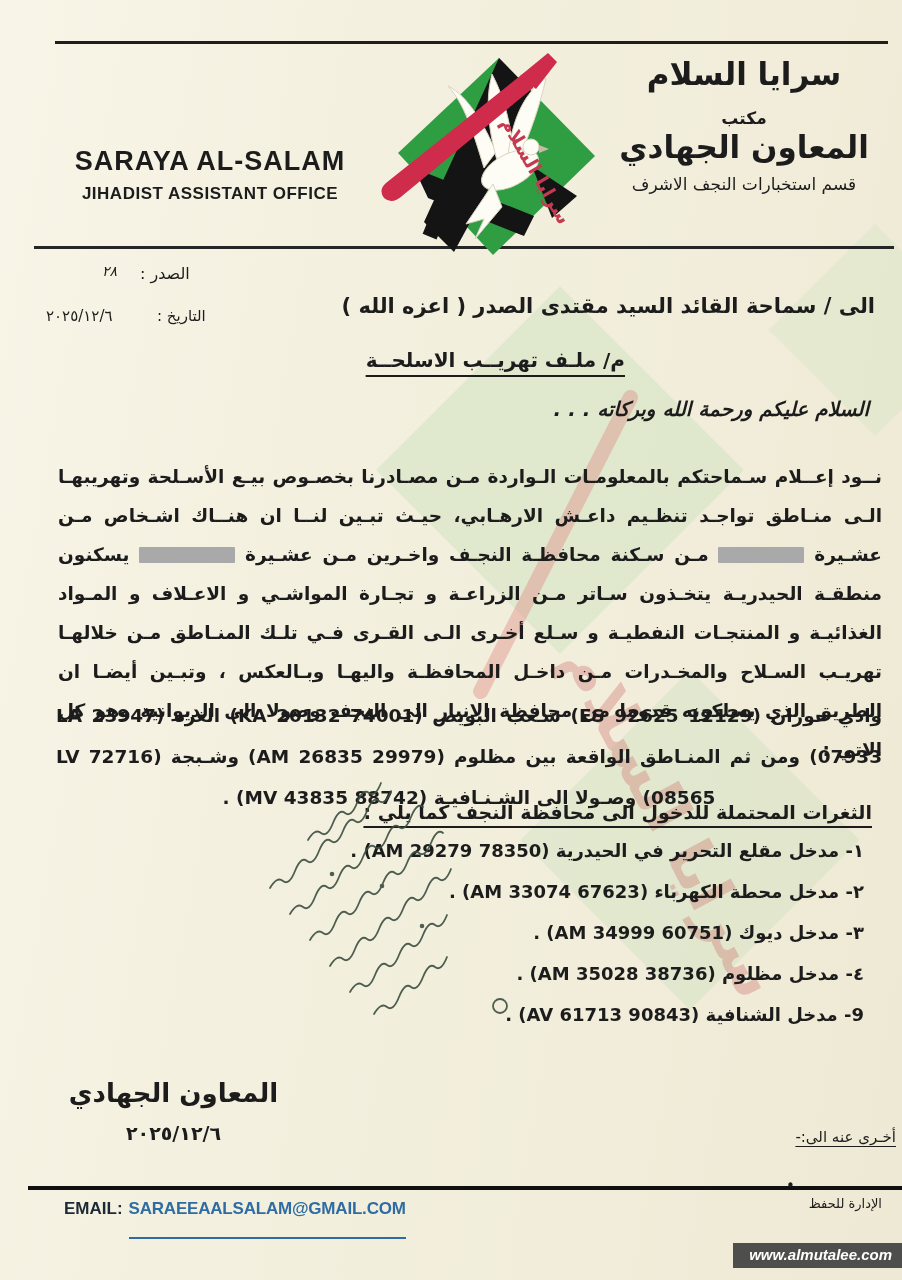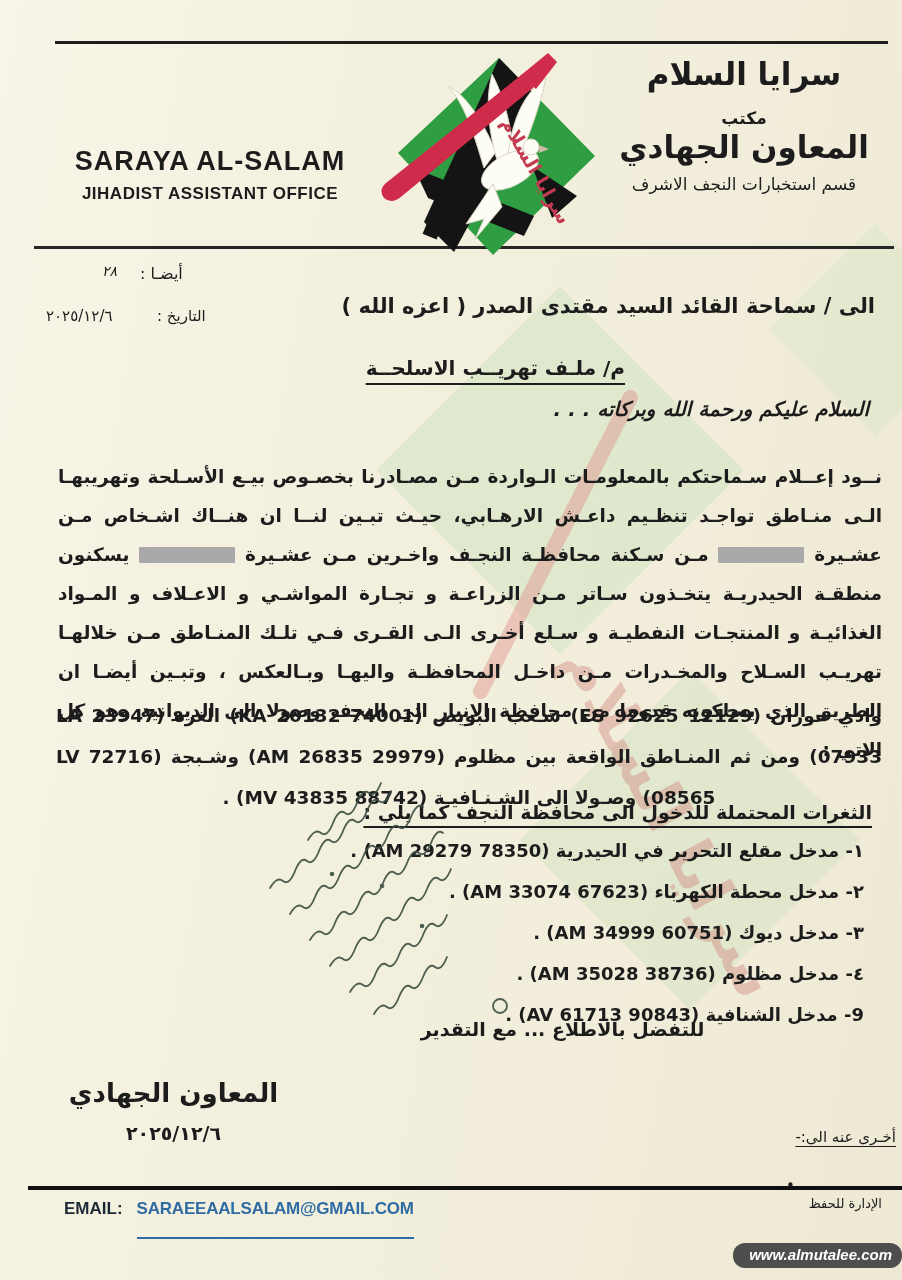--- a/index.html
+++ b/index.html
@@ -23,21 +23,21 @@
   .c1{font-size:31px;font-weight:bold;}
   .c2{font-size:17px;font-weight:bold;margin-top:16px;}
   .c3{font-size:31px;font-weight:bold;margin-top:1px;}
   .c4{font-size:17px;font-weight:normal;margin-top:9px;}
   
   .num-label{left:140px;top:264px;font-size:16px;direction:rtl;}
   .num-value{left:102px;top:263px;font-size:14px;font-style:italic;}
   .recipient{right:27px;top:294px;font-size:21px;font-weight:bold;direction:rtl;}
   .date-label{left:157px;top:307px;font-size:15px;direction:rtl;}
   .date-value{left:46px;top:307px;font-size:15px;}
-  .subject{right:277px;top:356px;font-size:20px;font-weight:bold;direction:rtl;
+  .subject{right:277px;top:348px;font-size:20px;font-weight:bold;direction:rtl;
     text-decoration:underline;text-underline-offset:8px;text-decoration-thickness:2px;}
   
   .greeting{right:33px;top:397px;font-size:20px;font-weight:600;font-style:italic;direction:rtl;}
   .para1{left:58px;top:438px;width:824px;direction:rtl;text-align:justify;
     font-size:18.5px;font-weight:bold;line-height:39px;}
   .redact{display:inline-block;background:#a9a9a9;height:16px;vertical-align:-2px;border-radius:1px;}
   .r1{width:86px;} .r2{width:96px;}
   .route{left:56px;top:676px;width:826px;direction:rtl;text-align:justify;text-align-last:center;
     font-size:18.5px;font-weight:bold;line-height:41px;}
   .list-title{right:30px;top:801px;font-size:19px;font-weight:bold;direction:rtl;
@@ -46,26 +46,26 @@
   .entry{font-size:18px;font-weight:bold;margin-bottom:16px;line-height:25px;}
   .closing{left:420px;top:1018px;width:285px;text-align:center;font-size:19px;font-weight:bold;direction:rtl;}
   
   .sig-title{left:66px;top:1078px;width:215px;text-align:center;font-size:26px;font-weight:bold;direction:rtl;}
   .sig-date{left:66px;top:1122px;width:215px;text-align:center;font-size:19px;font-weight:bold;letter-spacing:7px;direction:rtl;}
   .cc-label{right:6px;top:1128px;font-size:15px;direction:rtl;text-decoration:underline;text-underline-offset:4px;}
   .cc-item{right:20px;top:1160px;display:flex;gap:14px;align-items:center;}
   .cc-bullet{font-size:15px;}
   .cc-text{font-size:13px;direction:rtl;margin-top:36px;}
   
-  .email-line{left:64px;top:1199px;display:flex;gap:14px;align-items:baseline;
+  .email-line{left:64px;top:1199px;display:flex;gap:6px;align-items:baseline;
     font-family:"Liberation Sans",sans-serif;font-size:17px;font-weight:bold;}
   .email-label{color:#1b2a36;}
   .email-addr{color:#2e6ca3;border-bottom:2px solid #2e6ca3;padding-bottom:18px;letter-spacing:-.2px;}
   .site-wm{right:0;top:1243px;background:#4e4e4c;color:#ffffff;font-style:italic;font-weight:bold;
-    font-size:15px;padding:3px 10px 5px 16px;font-family:"Liberation Sans",sans-serif;z-index:4;border-radius:12px;}
+    font-size:15px;padding:3px 10px 5px 16px;font-family:"Liberation Sans",sans-serif;z-index:4;}
   
   .wm{z-index:0;}
   .wm-d1{left:430px;top:340px;width:260px;height:260px;background:#9ed49a;opacity:.22;transform:rotate(45deg);}
   .wm-d2{left:570px;top:720px;width:240px;height:240px;background:#9ed49a;opacity:.18;transform:rotate(45deg);}
   .wm-d3{left:800px;top:255px;width:150px;height:150px;background:#a8d8a0;opacity:.16;transform:rotate(45deg);}
   .wm-sword{left:548px;top:372px;width:15px;height:345px;background:#e09a92;opacity:.5;transform:rotate(27deg);border-radius:8px;}
   .wm-text{left:612px;top:632px;font-size:62px;font-weight:bold;color:#cf7f78;opacity:.4;
     transform:rotate(62deg);transform-origin:left top;direction:rtl;white-space:nowrap;z-index:1;}
   .handwriting{left:262px;top:766px;z-index:3;}
 </style>
@@ -113,21 +113,21 @@
     </svg>
   </div>
 
   <div class="abs callig z2">
     <div class="c1">سرايا السلام</div>
     <div class="c2">مكتب</div>
     <div class="c3">المعاون الجهادي</div>
     <div class="c4">قسم استخبارات النجف الاشرف</div>
   </div>
 
-  <div class="abs num-label z2">أيضـا :</div>
+  <div class="abs num-label z2">الصدر :</div>
   <div class="abs num-value z2">٢٨</div>
   <div class="abs recipient z2">الى / سماحة القائد السيد مقتدى الصدر ( اعزه الله )</div>
   <div class="abs date-label z2">التاريخ :</div>
   <div class="abs date-value z2">٢٠٢٥/١٢/٦</div>
   <div class="abs subject z2">م/ ملـف تهريــب الاسلحــة</div>
 
   <div class="abs greeting z2">السلام عليكم ورحمة الله وبركاته . . .</div>
 
   <p class="abs para1 z2"><span>نــود إعــلام سـماحتكم بالمعلومـات الـواردة مـن مصـادرنا بخصـوص بيـع الأسـلحة وتهريبهـا الـى منـاطق تواجـد تنظـيم داعـش الارهـابي، حيـث تبـين لنــا ان هنــاك اشـخاص مـن عشـيرة </span><span class="redact r1"></span><span> مـن سـكنة محافظـة النجـف واخـرين مـن عشـيرة </span><span class="redact r2"></span><span> يسكنون منطقـة الحيدريـة يتخـذون سـاتر مـن الزراعـة و تجـارة المواشـي و الاعـلاف و المـواد الغذائيـة و المنتجـات النفطيـة و سـلع أخـرى الـى القـرى فـي تلـك المنـاطق مـن خلالهـا تهريـب السـلاح والمخـدرات مـن داخـل المحافظـة واليهـا وبـالعكس ، وتبـين أيضـا ان الطريق الذي يسلكونه قدوما من محافظة الانبار الى النجف وصولا الى الديوانية وهو كل الاتي :</span></p>
 
@@ -136,21 +136,20 @@
   <div class="abs list-title z2">الثغرات المحتملة للدخول الى محافظة النجف كما يلي :</div>
 
   <div class="abs entries z2">
     <div class="entry">١- مدخل مقلع التحرير في الحيدرية (AM 29279 78350) .</div>
     <div class="entry">٢- مدخل محطة الكهرباء (AM 33074 67623) .</div>
     <div class="entry">٣- مدخل ديوك (AM 34999 60751) .</div>
     <div class="entry">٤- مدخل مظلوم (AM 35028 38736) .</div>
     <div class="entry">9- مدخل الشنافية (AV 61713 90843) .</div>
   </div>
 
-  <div class="abs closing z2">للتفضل بالاطلاع ... مع التقدير</div>
 
   <svg class="abs handwriting" width="270" height="270" viewBox="0 0 270 270">
     <g fill="none" stroke="#3c4f41" stroke-width="1.8" stroke-linecap="round" opacity="0.9">
       <path d="M46,74 q7,-12 13,-7 t12,-10 t12,-10 t12,-10 t12,-10 t12,-10"></path>
       <path d="M8,122 q7,-12 13,-7 t12,-10 t12,-10 t12,-10 t12,-10 t12,-10 t12,-10 t12,-10 t12,-10 t12,-10"></path>
       <path d="M28,148 q7,-12 13,-7 t12,-10 t12,-10 t12,-10 t12,-10 t12,-10 t12,-10 t12,-10 t12,-10 t12,-10 t12,-10"></path>
       <path d="M48,174 q7,-12 13,-7 t12,-10 t12,-10 t12,-10 t12,-10 t12,-10 t12,-10 t12,-10 t12,-10 t12,-10 t12,-10"></path>
       <path d="M68,200 q7,-12 13,-7 t12,-10 t12,-10 t12,-10 t12,-10 t12,-10 t12,-10 t12,-10 t12,-10 t12,-10"></path>
       <path d="M88,226 q7,-12 13,-7 t12,-10 t12,-10 t12,-10 t12,-10 t12,-10 t12,-10 t12,-10"></path>
       <path d="M112,248 q7,-12 13,-7 t12,-10 t12,-10 t12,-10 t12,-10 t12,-10"></path>

